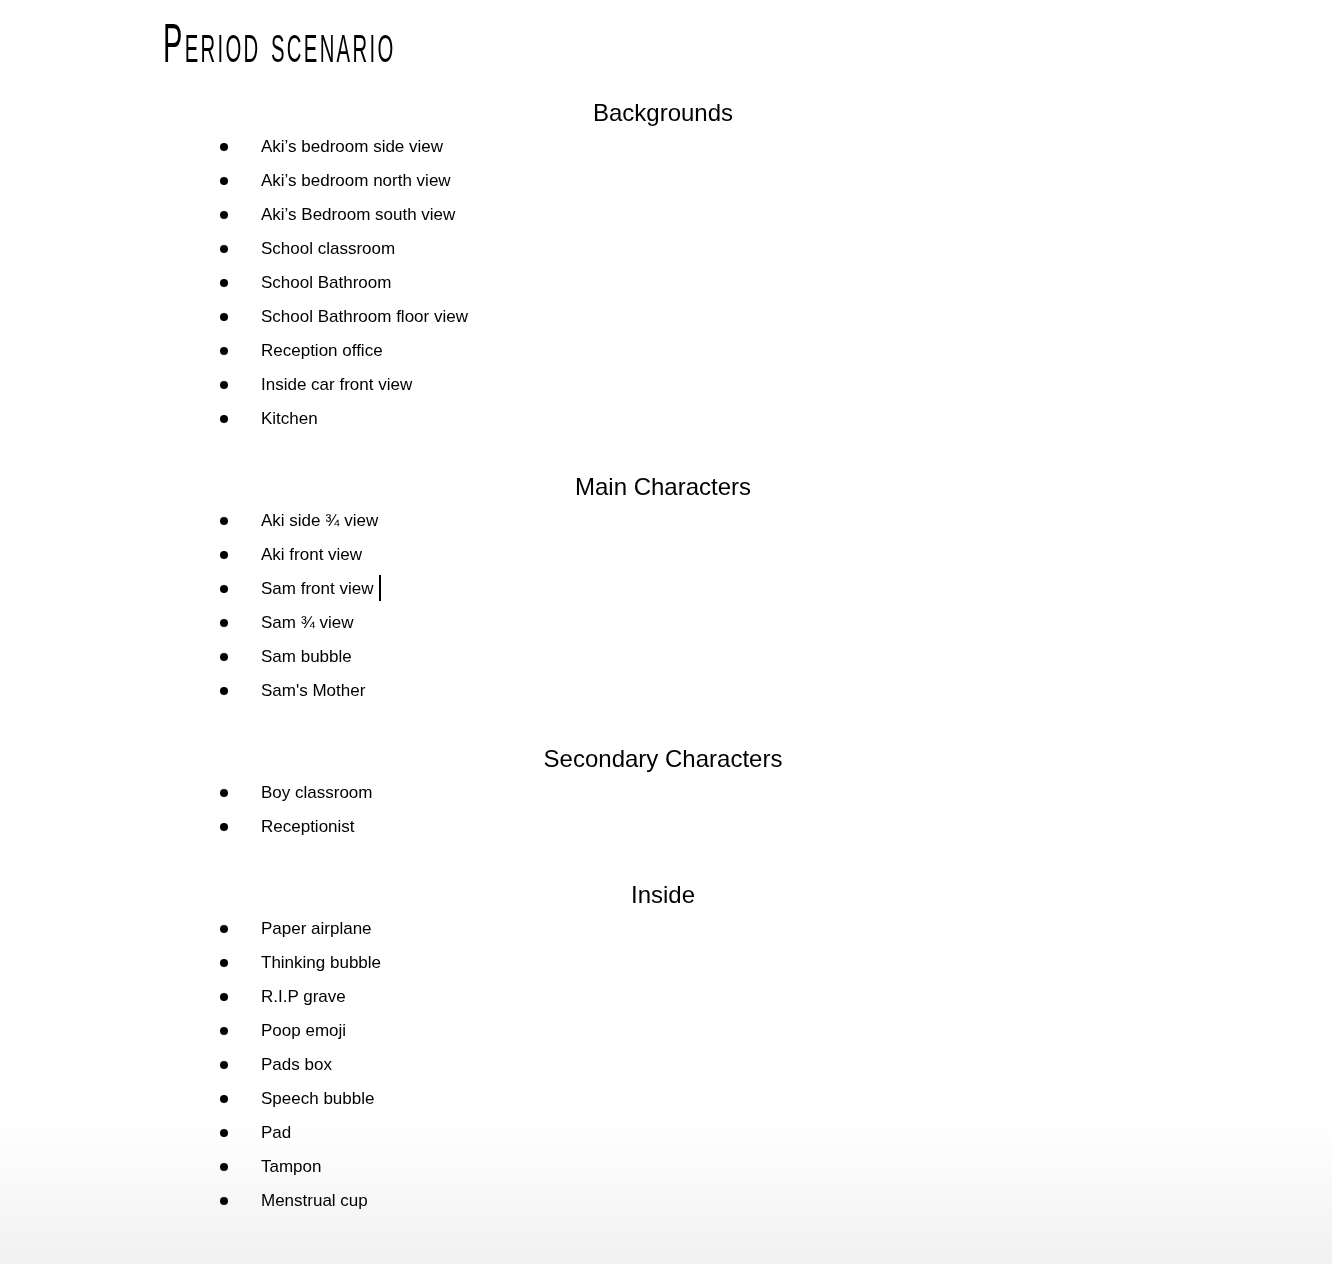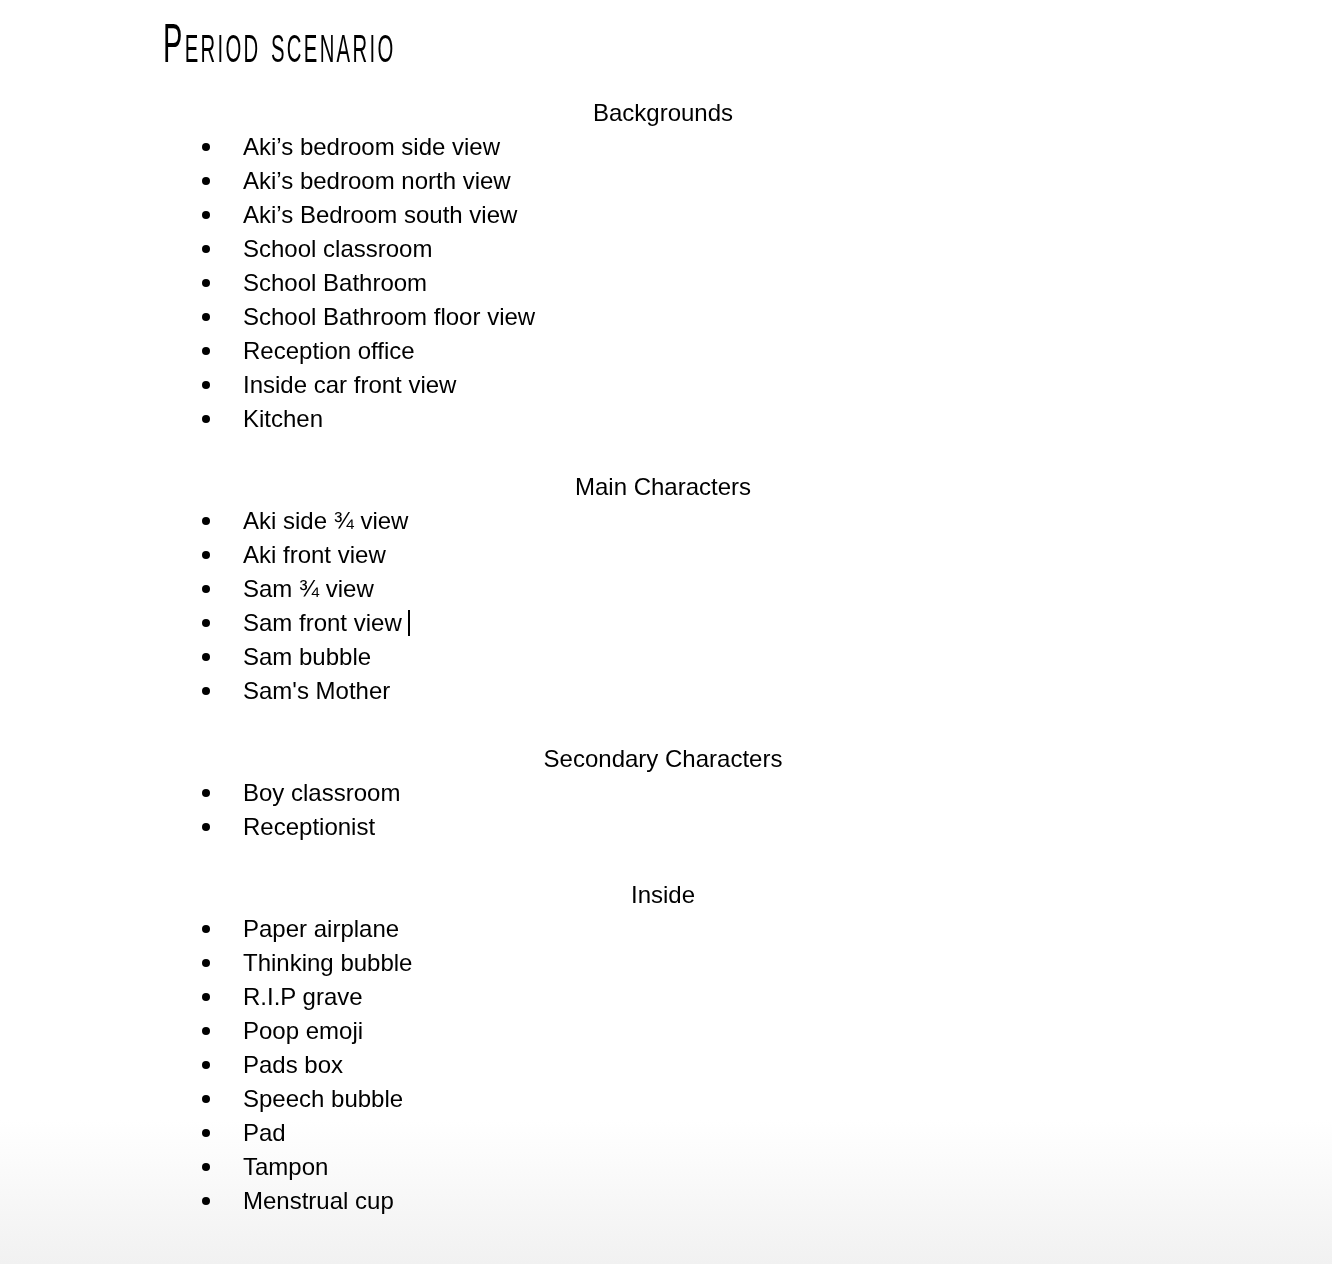--- a/index.html
+++ b/index.html
@@ -48,23 +48,24 @@
     cursor: text;
     text-align: center;
   }
   ul.items {
     margin: 0;
     padding: 0 0 0 80px;
     list-style: none;
   }
   ul.items li {
     position: relative;
-    font-size: 24px;
+    font-size: 17px;
     line-height: 34px;
     cursor: text;
+    margin-left: 18px;
   }
   ul.items li::before {
     content: "";
     position: absolute;
     left: -41px;
     top: 13px;
     width: 8px;
     height: 8px;
     border-radius: 50%;
     background: #000000;
@@ -99,22 +100,22 @@
         <li><span>Inside car front view</span></li>
         <li><span>Kitchen</span></li>
       </ul>
   </section>
 
   <section class="section">
     <p class="section-heading">Main Characters</p>
     <ul class="items">
         <li><span>Aki side ¾ view</span></li>
         <li><span>Aki front view</span></li>
+        <li><span>Sam front view</span><span class="caret"></span></li>
         <li><span>Sam ¾ view</span></li>
-        <li><span>Sam front view</span><span class="caret"></span></li>
         <li><span>Sam bubble</span></li>
         <li><span>Sam's Mother</span></li>
       </ul>
   </section>
 
   <section class="section">
     <p class="section-heading">Secondary Characters</p>
     <ul class="items">
         <li><span>Boy classroom</span></li>
         <li><span>Receptionist</span></li>

